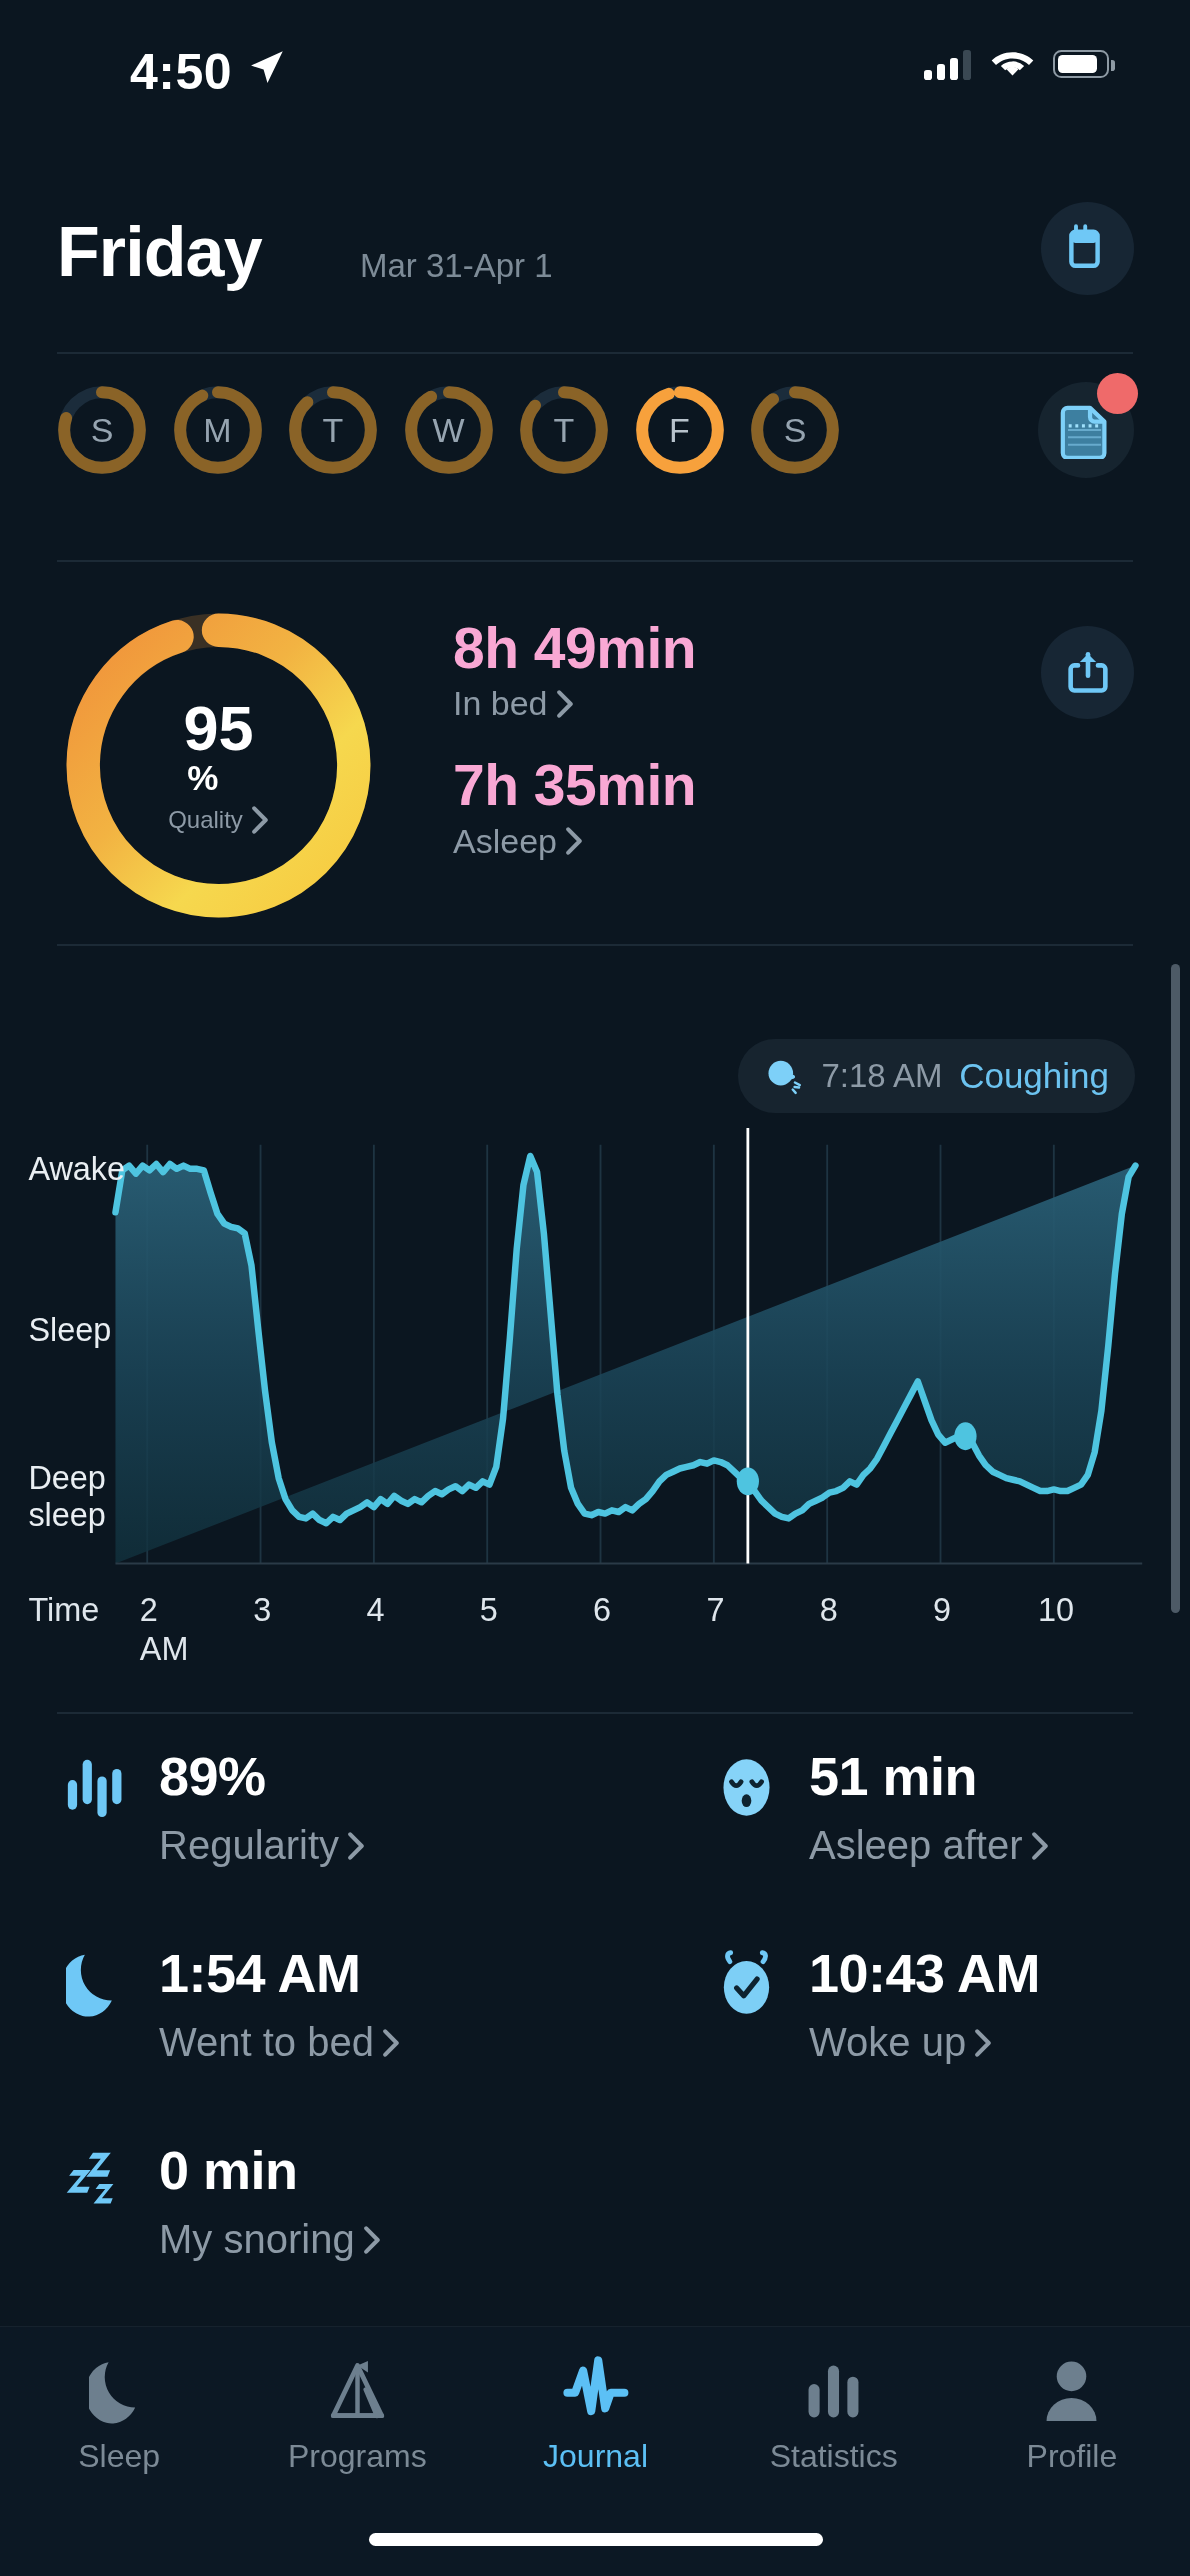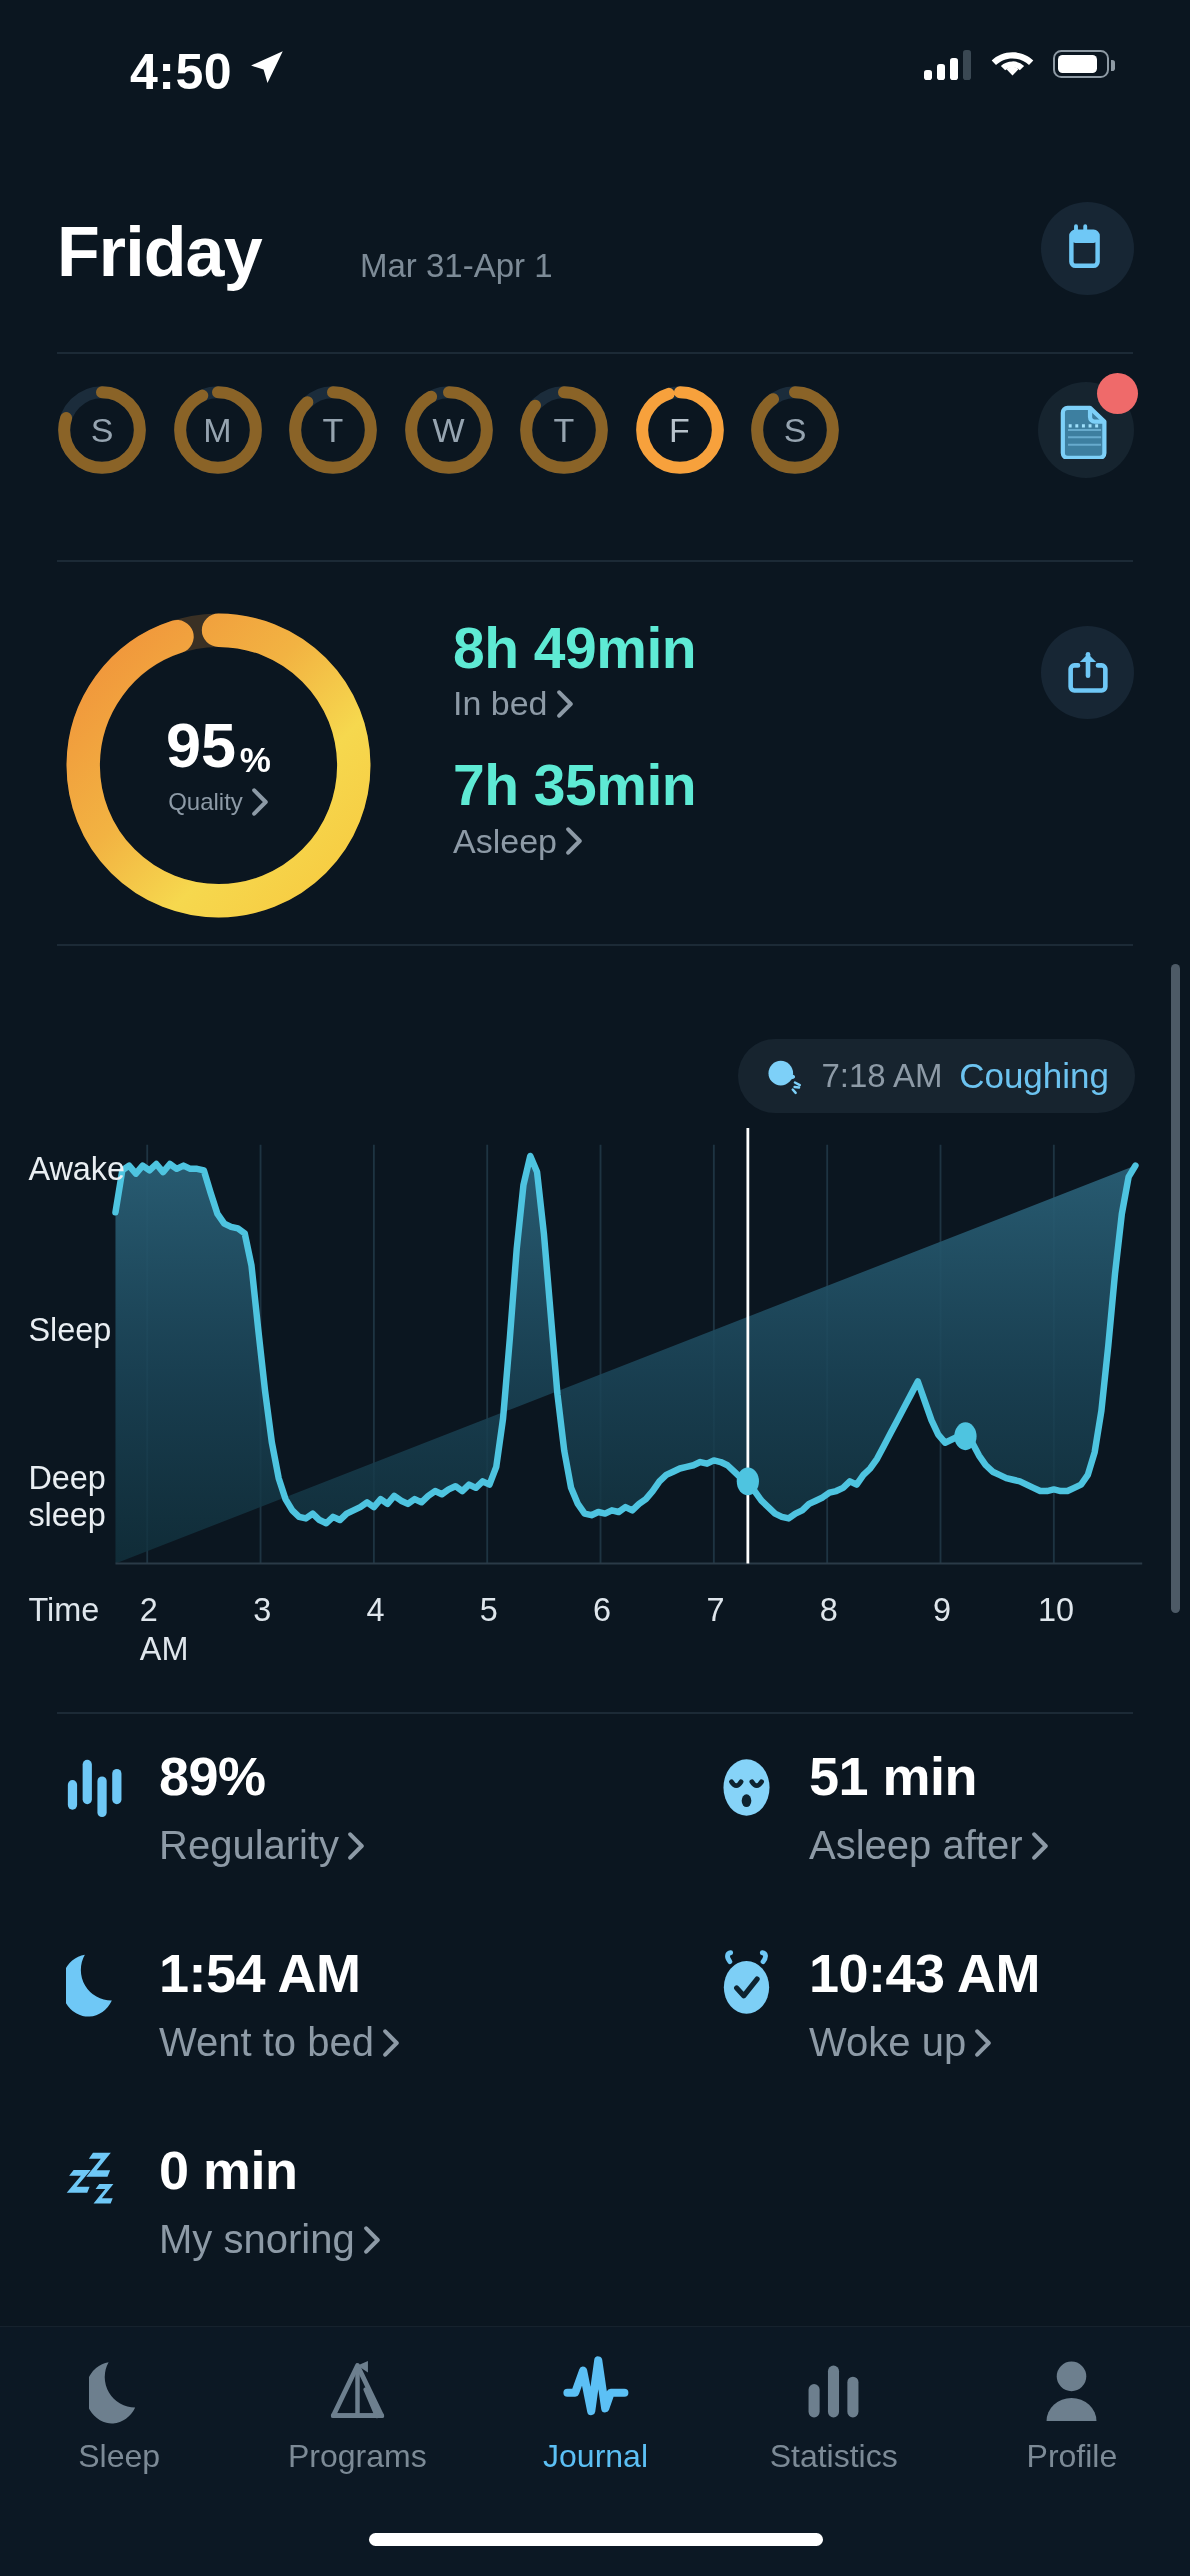--- a/index.html
+++ b/index.html
@@ -50,25 +50,25 @@
   .journal-btn {
     position:absolute; right:57px; top:0; width:96px; height:96px; border-radius:50%;
     background:#16242f; display:flex; align-items:center; justify-content:center;
   }
   .journal-badge { position:absolute; right:-3.7px; top:-9.3px; width:41px; height:41px; border-radius:50%; background:#ef6a6a; }
 
   
   .summary { position:absolute; left:0; top:593px; width:1191px; height:315px; }
   .ring-wrap { position:absolute; left:48px; top:1.9px; width:341px; height:341px; }
   .ring-center { position:absolute; left:0; top:0; width:341px; height:341px; display:flex; flex-direction:column; align-items:center; justify-content:center; }
-  .ring-pct { font-size:63px; font-weight:700; color:#fff; line-height:1; display:flex; align-items:flex-end; }
+  .ring-pct { font-size:63px; font-weight:700; color:#fff; line-height:1; display:flex; align-items:flex-start;flex-direction:column; }
   .ring-pct small { font-size:35px; font-weight:700; margin-left:3.7px; }
   .ring-sub { margin-top:11px; font-size:24px; color:#8d9aa6; display:flex; align-items:center; gap:9.3px; }
   .sum-stats { position:absolute; left:453px; top:26px; }
-  .sum-big { font-size:57px; font-weight:700; color:#5eead4; line-height:1.05; letter-spacing:-0.5px; }
+  .sum-big { font-size:57px; font-weight:700; color:#f9a8d4; line-height:1.05; letter-spacing:-0.5px; }
   .sum-small { margin-top:5.6px; font-size:34px; color:#8d9aa6; display:flex; align-items:center; gap:9.3px; }
   .sum-gap { height:33px; }
   .share-btn {
     position:absolute; right:57px; top:33px; width:93px; height:93px; border-radius:50%;
     background:#172634; display:flex; align-items:center; justify-content:center;
   }
   .chev { display:inline-block; }
 
   
   .chartzone { position:absolute; left:0; top:1039px; width:1191px; height:649px; }

